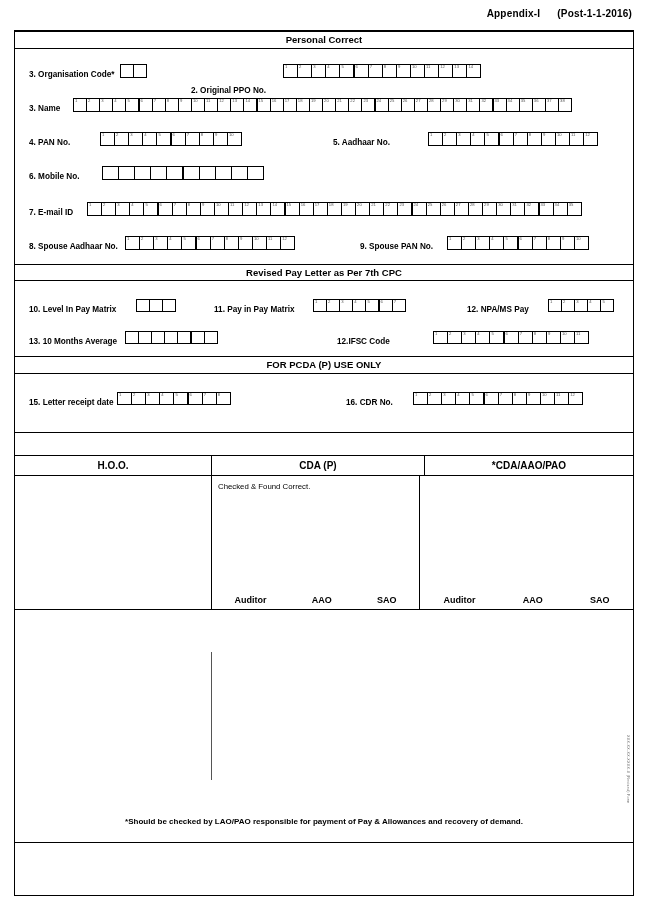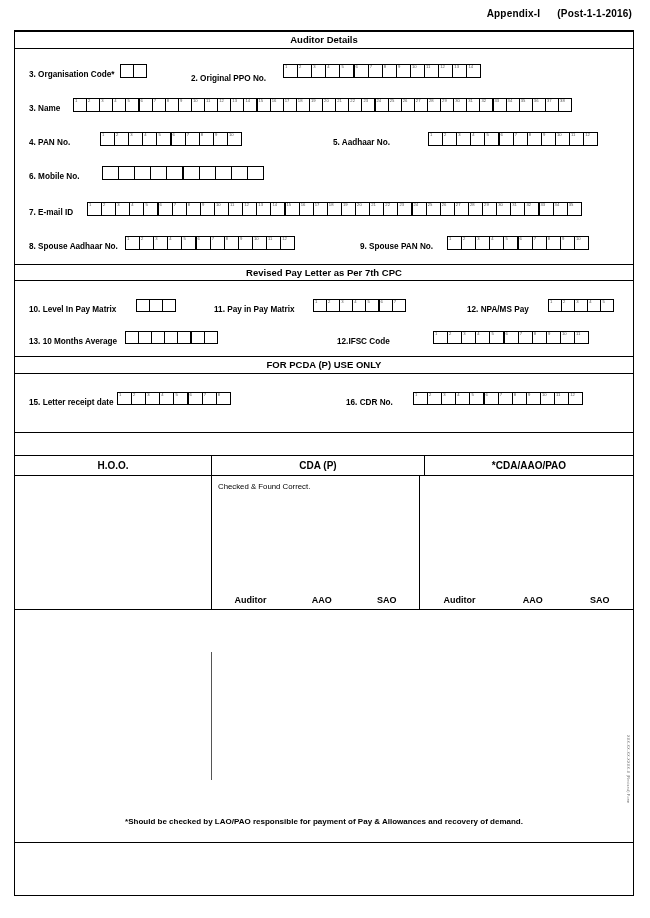--- a/index.html
+++ b/index.html
@@ -166,31 +166,31 @@
 <body>
 
 <div class="top-header">
   <span class="appendix">Appendix-I</span>
   <span>(Post-1-1-2016)</span>
 </div>
 
 <div class="sheet">
 
 
-  <div class="band">Auditor Details</div>
+  <div class="band">Personal Correct</div>
 
   <div class="section" style="height:215px; position:relative;">
 
     <div class="lbl" style="left:14px; top:21px;">3. Organisation Code*</div>
     <div class="boxes" style="left:105px; top:15px;">
         <div class="cell" style="width: 14px; height: 14px;"></div>
         <div class="cell" style="width: 14px; height: 14px;"></div>
       </div>
 
-    <div class="lbl" style="left:176px; top:25px;">2. Original PPO No.</div>
+    <div class="lbl" style="left:176px; top:37px;">2. Original PPO No.</div>
     <div class="boxes" style="left:268px; top:15px;">
         <div class="cell" style="width: 15px; height: 14px;">
           <span>1</span>
         </div>
         <div class="cell" style="width: 15px; height: 14px;">
           <span>2</span>
         </div>
         <div class="cell" style="width: 15px; height: 14px;">
           <span>3</span>
         </div>

